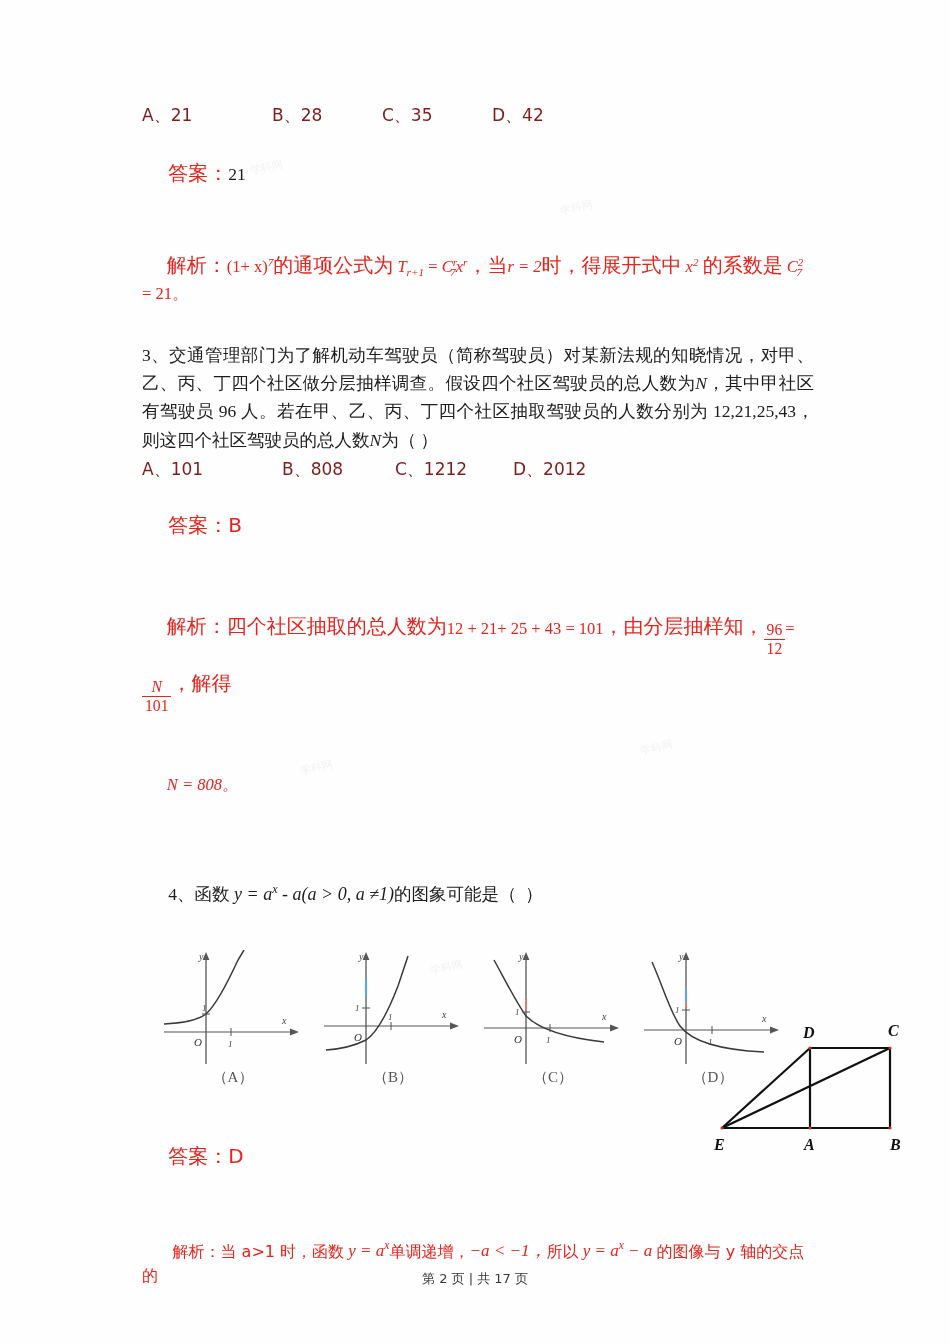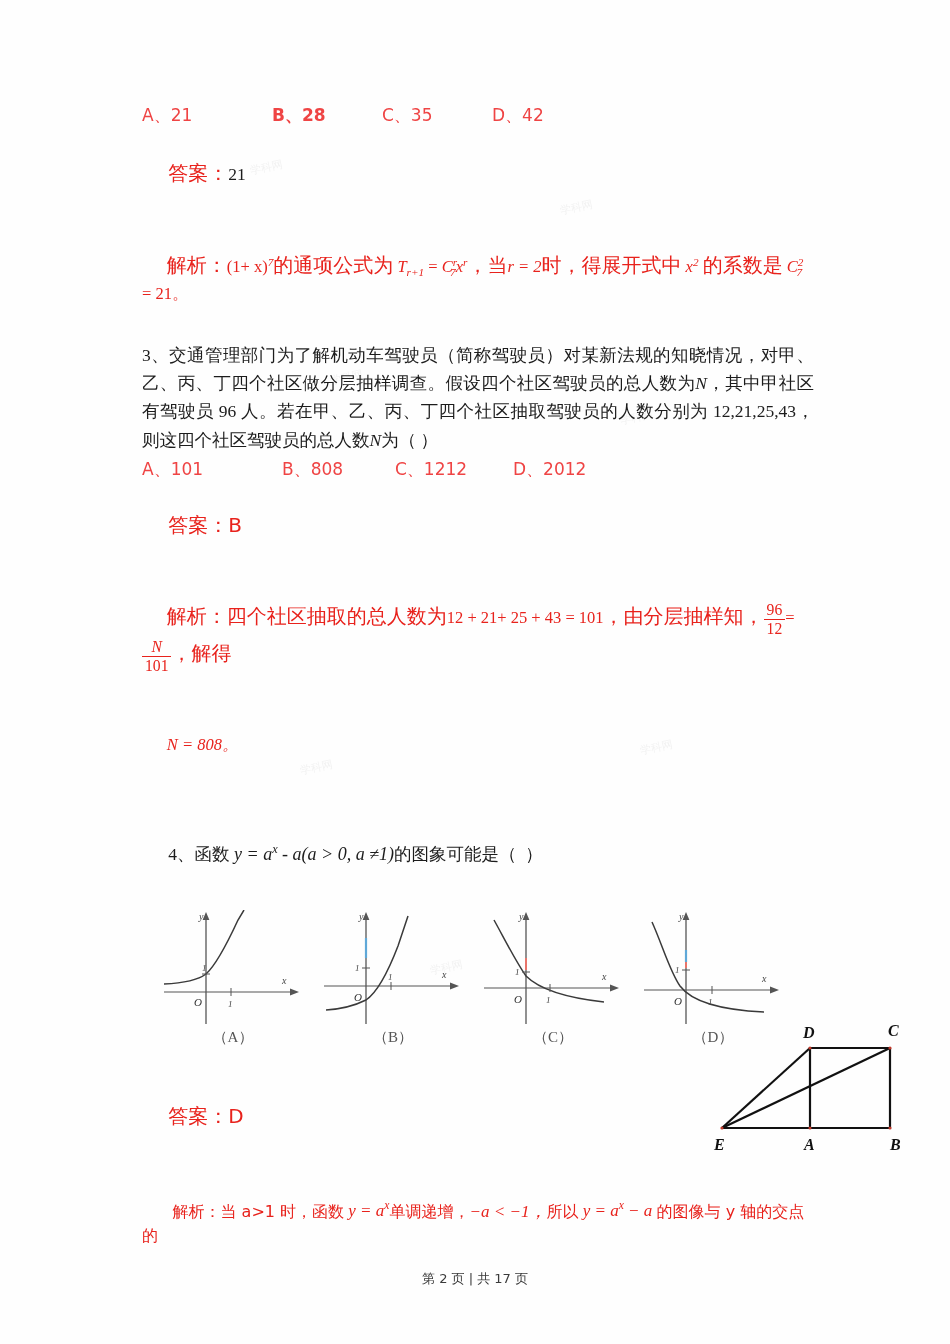--- a/index.html
+++ b/index.html
@@ -49,27 +49,28 @@
   .hei {
     font-family: "DejaVu Sans", "Liberation Sans", sans-serif;
     font-size: 20px;
   }
 
   
   .opts {
     display: flex;
     font-size: 17px;
     font-family: "DejaVu Sans", "Liberation Sans", sans-serif;
-    color: #ef4444;
+    color: #7f1d1d;
   }
 
   
   .m {
     font-family: "Liberation Serif", "DejaVu Serif", serif;
     font-style: italic;
+    margin-top: 20px;
   }
   .mi { font-style: italic; }
   .up { font-style: normal; }
   sup.s, sub.s { font-size: 0.68em; font-style: italic; }
 
   
   .frac {
     display: inline-block;
     vertical-align: middle;
     text-align: center;
@@ -154,21 +155,21 @@
   <div class="wm" style="left:330px; top:370px;">学科网</div>
   <div class="wm" style="left:620px; top:410px;">学科网</div>
   <div class="wm" style="left:300px; top:760px;">学科网</div>
   <div class="wm" style="left:640px; top:740px;">学科网</div>
   <div class="wm" style="left:430px; top:960px;">学科网</div>
 
   <div class="content">
 
     <div class="opts">
       <span style="width:130px;">A、21</span>
-      <span style="width:110px;font-weight:bold;">B、28</span>
+      <span style="width:110px;">B、28</span>
       <span style="width:110px;">C、35</span>
       <span>D、42</span>
     </div>
 
     <div class="line mt4">
       <span class="red hei">答案：</span><span class="m" style="font-style:normal;color:#1c1c1c;">21</span>
     </div>
 
     <div class="line mt8 red" style="font-size:16.5px;">
       <span class="hei red">解析：</span><span class="m"><span class="up">(1+ x)</span><sup class="s">7</sup></span><span class="hei red">的通项公式为</span><span class="m"> <span>T</span><sub class="s">r+1</sub> <span class="up">=</span> <span>C</span><sup class="s">r</sup><sub class="s" style="margin-left:-7px;">7</sub><span>x</span><sup class="s">r</sup></span><span class="hei red">，当</span><span class="m">r = 2</span><span class="hei red">时，得展开式中</span><span class="m"> <span>x</span><sup class="s">2</sup> </span><span class="hei red">的系数是</span><span class="m"> <span>C</span><sup class="s">2</sup><sub class="s" style="margin-left:-7px;">7</sub> <span class="up">= 21。</span></span>

